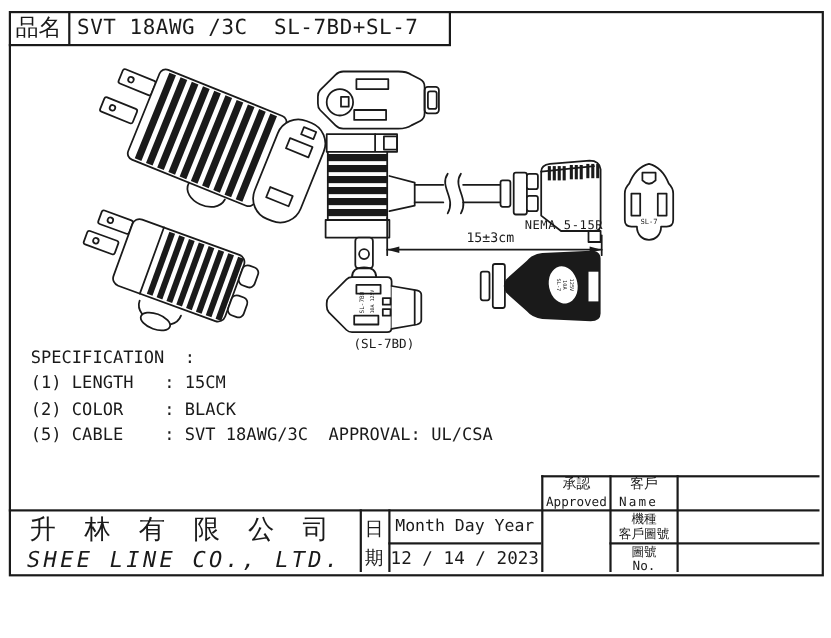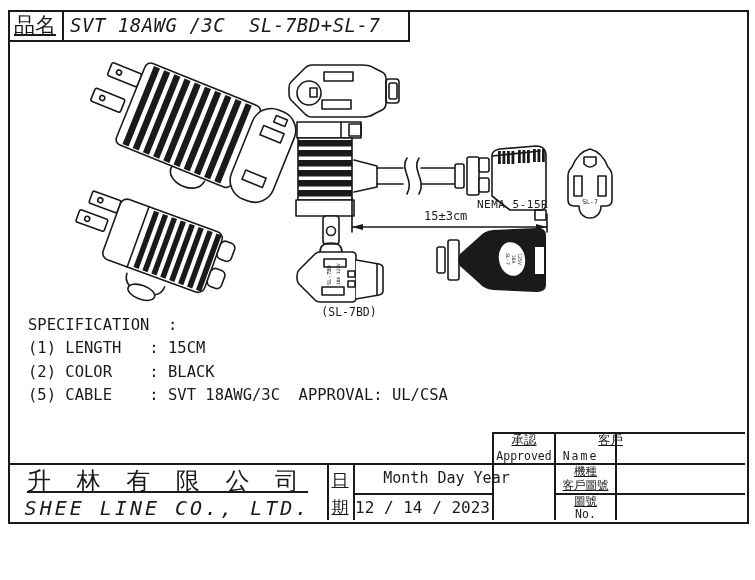--- a/index.html
+++ b/index.html
@@ -3,30 +3,30 @@
 <meta charset="utf-8">
 <style>
   html,body{margin:0;padding:0;}
   body{
     width:755px;height:580px;position:relative;background:#ffffff;
     font-family:"DejaVu Sans Mono", monospace;color:#1a1a1a;overflow:hidden;
   }
   .abs{position:absolute;}
   .line{position:absolute;background:#1a1a1a;}
   .cell{position:absolute;display:flex;align-items:center;justify-content:center;text-align:center;}
-  .cjk{font-family:"DejaVu Sans", sans-serif;text-decoration:underline;}
+  .cjk{font-family:"DejaVu Sans", sans-serif;}
   .pre{white-space:pre;}
   #title-label{left:8px;top:10px;width:54px;height:30px;font-size:21px;}
-  #title-value{left:70px;top:10px;width:336px;height:30px;justify-content:flex-start;font-size:19px;letter-spacing:0.5px;font-style:italic;}
+  #title-value{left:70px;top:10px;width:336px;height:30px;justify-content:flex-start;font-size:19px;letter-spacing:0.5px;}
   #spec{left:28px;top:314px;font-size:15.5px;line-height:23.4px;}
   #company-cn{left:8px;top:465px;width:319px;height:32px;font-size:24px;letter-spacing:9px;}
   #company-en{left:8px;top:494px;width:319px;height:28px;font-size:20px;font-style:italic;letter-spacing:3px;}
   #date-top{left:327px;top:466px;width:26px;height:28px;font-size:17px;}
   #date-bottom{left:327px;top:493px;width:26px;height:28px;font-size:17px;}
-  #date-format{left:353px;top:463px;width:139px;height:30px;font-size:15px;padding-left:24px;}
+  #date-format{left:353px;top:463px;width:139px;height:30px;font-size:15px;}
   #date-value{left:353px;top:493px;width:139px;height:29px;font-size:16px;}
   .hdr-cn{font-size:12.5px;}
   .hdr-en{font-size:11.5px;}
   svg text{font-family:"DejaVu Sans Mono", monospace;fill:#1a1a1a;}
 </style>
 </head>
 <body>
 
 <div class="abs" style="left:8px;top:10px;width:737px;height:510px;border:2px solid #1a1a1a;"></div>
 <div class="line" style="left:62px;top:10px;width:2px;height:30px;"></div>
@@ -213,21 +213,21 @@
 <div id="company-en" class="cell">SHEE LINE CO., LTD.</div>
 <div id="date-top" class="cell cjk">日</div>
 <div id="date-bottom" class="cell cjk">期</div>
 <div id="date-format" class="cell pre">Month Day Year</div>
 <div id="date-value" class="cell pre">12 / 14 / 2023</div>
 
 <div class="cell cjk hdr-cn" style="left:494px;top:433px;width:60px;height:15px;">承認</div>
 <div class="cell hdr-en" style="left:494px;top:448px;width:60px;height:15px;">Approved</div>
 <div class="cell" style="left:494px;top:465px;width:60px;height:55px;"></div>
 
-<div class="cell cjk hdr-cn" style="left:556px;top:433px;width:59px;height:15px;margin-left:25px;">客戶</div>
+<div class="cell cjk hdr-cn" style="left:556px;top:433px;width:59px;height:15px;">客戶</div>
 <div class="cell hdr-en" style="left:556px;top:448px;width:49px;height:15px;letter-spacing:2px;">Name</div>
 <div class="cell" style="left:617px;top:433px;width:128px;height:30px;"></div>
 
 <div class="cell cjk" style="left:556px;top:464px;width:59px;height:15px;font-size:11.5px;">機種</div>
 <div class="cell cjk" style="left:556px;top:478px;width:59px;height:15px;font-size:11.5px;">客戶圖號</div>
 <div class="cell" style="left:617px;top:464px;width:128px;height:29px;"></div>
 
 <div class="cell cjk" style="left:556px;top:494px;width:59px;height:14px;font-size:11.5px;">圖號</div>
 <div class="cell hdr-en" style="left:556px;top:507px;width:59px;height:14px;">No.</div>
 <div class="cell" style="left:617px;top:494px;width:128px;height:26px;"></div>

